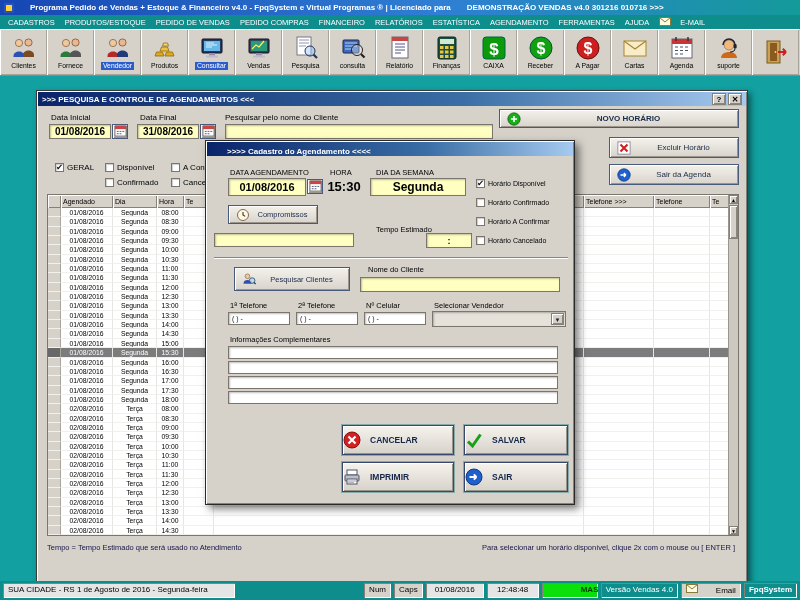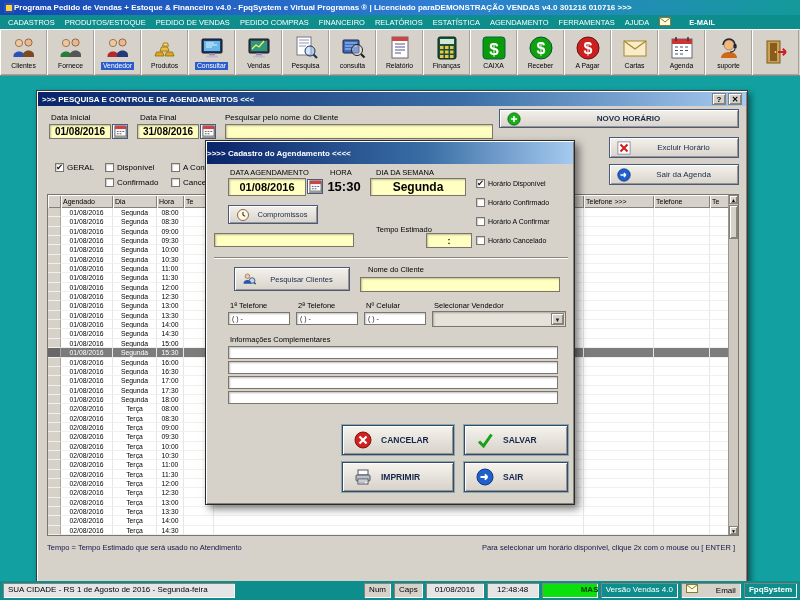--- a/index.html
+++ b/index.html
@@ -3,30 +3,30 @@
 <meta charset="utf-8">
 <style>
   * { margin:0; padding:0; box-sizing:border-box; }
   html,body { width:800px; height:600px; overflow:hidden; }
   .screen { position:relative; width:800px; height:600px; background:#12a0a0;
             font-family:"Liberation Sans", sans-serif; color:#000; overflow:hidden; }
 
   
   .titlebar { position:absolute; left:0; top:0; width:800px; height:15px;
     background:linear-gradient(90deg,#1646b4 0%,#2f7fd4 55%,#149a9a 100%);
-    display:flex; align-items:center; gap:0; padding:0 4px;
+    display:flex; align-items:center; gap:16px; padding:0 4px;
     color:#fff; font-size:8px; font-weight:bold; white-space:nowrap; }
   .titlebar svg { display:block; }
 
   
   .menubar { position:absolute; left:0; top:15px; width:800px; height:14px;
     background:#0e8d8d; display:flex; align-items:center; padding-left:3px;
     color:#fff; font-size:7.5px; white-space:nowrap; }
   .menu-item { padding:0 5px; cursor:default; }
-  .menu-item-email { display:flex; align-items:center; gap:18px; padding:0 5px; font-weight:bold;justify-content:space-between; }
+  .menu-item-email { display:flex; align-items:center; gap:9px; padding:0 5px; font-weight:normal;justify-content:space-between; }
 
   
   .toolbar { position:absolute; left:0; top:29px; width:800px; height:47px;
     background:#d6d2ca; border-bottom:1px solid #8a8a82; display:flex; }
   .tb-btn { width:47px; height:46px; display:flex; flex-direction:column; align-items:center;
     justify-content:center; gap:1px; box-shadow:inset 1px 1px 0 #fff, inset -1px -1px 0 #a8a49c; }
   .tb-icon { width:26px; height:26px; }
   .tb-icon svg { width:26px; height:26px; display:block; }
   .tb-label { font-size:6.8px; line-height:8px; }
   .tb-label.hl { background:#2a5ccc; color:#fff; padding:0 2px; }
@@ -83,30 +83,30 @@
   .vscroll { position:absolute; right:0; top:0; width:10px; height:340px; background:#cdc9c1; border-left:1px solid #9a968e; }
   .vs-arrow { position:absolute; left:0; width:9px; height:9px; font-size:5px; line-height:9px; text-align:center; }
   .vs-thumb { position:absolute; left:0; top:10px; width:9px; height:34px; }
 
   .footer-note { position:absolute; top:452px; font-size:7.5px; color:#15154a; }
 
   
   .dialog { position:absolute; left:205px; top:140px; width:370px; height:365px;
     background:#d6d2ca; border:1px solid #2a2a2a;
     box-shadow:inset 1px 1px 0 #fff, inset -1px -1px 0 #84807a, 4px 4px 8px rgba(0,0,0,.5); z-index:5; }
-  .dlg-title { position:absolute; left:1px; right:1px; top:1px; height:22px;
-    display:flex; align-items:center; padding:0 0; color:#fff; font-size:8px; font-weight:bold; }
+  .dlg-title { position:absolute; left:1px; right:1px; top:1px; height:14px;
+    display:flex; align-items:flex-end; padding:0 20px; color:#fff; font-size:8px; font-weight:bold; }
   .dlg-lbl { position:absolute; font-size:7.5px; }
   .big-val { position:absolute; font-weight:bold; text-align:center; }
   .groove { position:absolute; left:8px; width:354px; height:2px;
     border-top:1px solid #8a867e; border-bottom:1px solid #fff; }
   .mini-input { position:absolute; height:13px; font-size:7px; line-height:12px; padding-left:3px; color:#222; }
   .dd-arrow { position:absolute; right:1px; top:1px; bottom:1px; width:13px; font-size:6px;
     line-height:13px; text-align:center; }
-  .dlg-btn { position:absolute; display:flex; align-items:center; gap:9px; padding-left:11px;
+  .dlg-btn { position:absolute; display:flex; align-items:center; gap:9px; 
     font-size:8.5px; font-weight:bold; color:#15254a;
     background:linear-gradient(#f6f3ed,#d6d2ca); border:1px solid #36486c;
     box-shadow:inset 1px 1px 0 #fff, inset -1px -1px 0 #98948c, 0 0 0 1px #8aa; }
   .dlg-btn svg { width:18px; height:18px; }
 
   
   .statusbar { position:absolute; left:0; bottom:0; width:800px; height:19px; background:#0e8d8d;
     display:flex; align-items:center; gap:3px; padding:0 3px; font-size:8px; }
   .sbp { height:15px; line-height:14px; padding:0 5px; background:#d6d2ca;
     box-shadow:inset 1px 1px 0 #84807a, inset -1px -1px 0 #fff; white-space:nowrap; overflow:hidden; }

